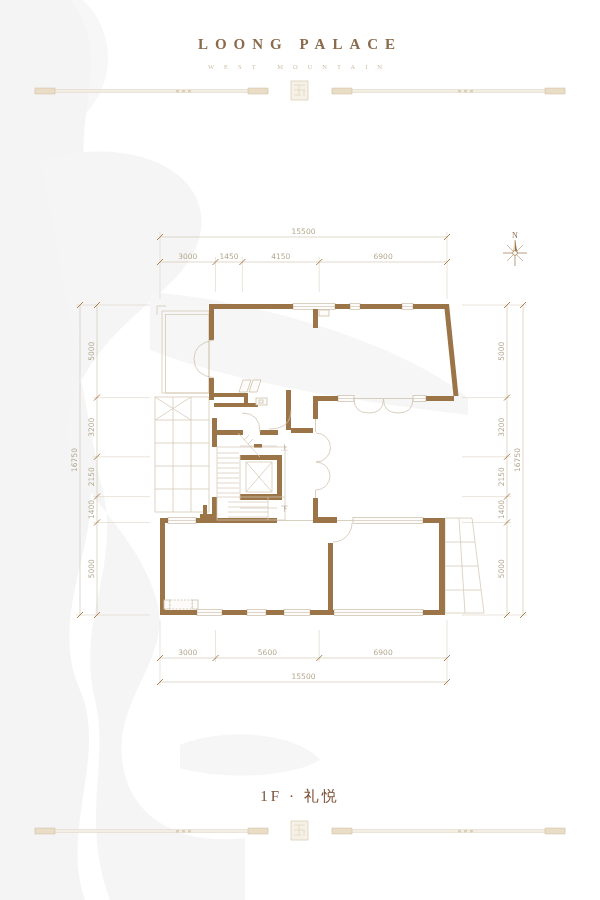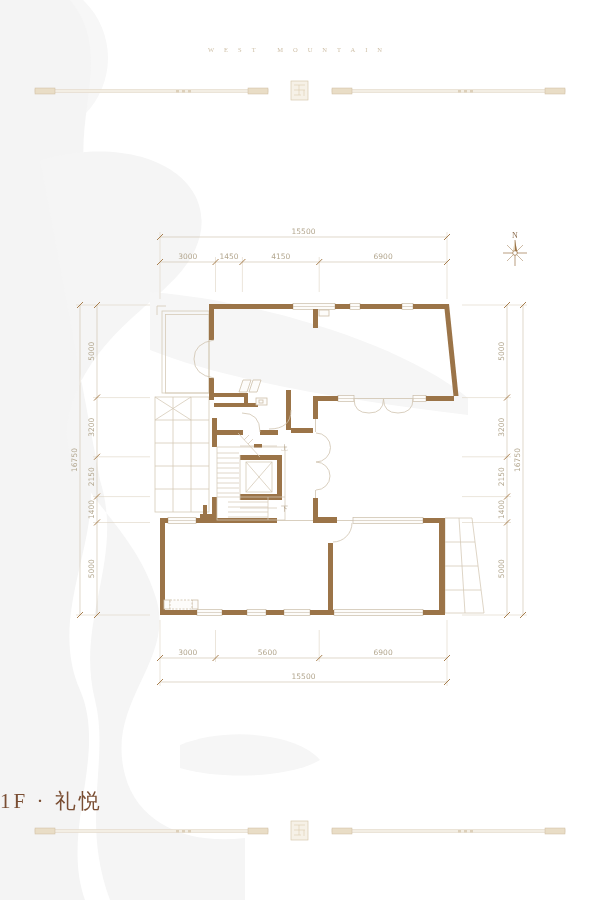--- a/index.html
+++ b/index.html
@@ -1,22 +1,22 @@
 <!DOCTYPE html>
 <html><head>
 <meta charset="utf-8">
 <style>
   html,body{margin:0;padding:0;background:#ffffff;}
   .page{position:relative;width:600px;height:900px;background:#ffffff;overflow:hidden;
         font-family:"Liberation Serif",serif;}
   .hdr{position:absolute;left:0;top:36px;width:600px;text-align:center;}
   .hdr-title{font-size:15px;letter-spacing:7px;color:#8a6b4c;font-weight:bold;}
   .hdr-sub{margin-top:10px;font-size:6.5px;letter-spacing:10px;color:#cfc0a8;}
-  .ftr{position:absolute;left:0;top:787px;width:600px;
-       font-size:21px;letter-spacing:3px;color:#7a4e33;}
+  .ftr{position:absolute;left:0;top:787px;width:600px;text-align:center;
+       font-size:15px;letter-spacing:3px;color:#7a4e33;}
   svg{position:absolute;left:0;top:0;}
   svg text{font-family:"DejaVu Sans","Liberation Sans",sans-serif;}
   svg text.cjk{font-family:"Liberation Serif",serif;}
 </style>
 </head>
 <body>
 
 <div class="page">
 
   <svg id="plan-svg" width="600" height="900" viewBox="0 0 600 900">
@@ -343,16 +343,17 @@
       </g>
       <g>
         <line x1="523" y1="305" x2="523" y2="615" stroke="#d2c7b4" stroke-width="0.7"></line>
         <line x1="520" y1="308" x2="526" y2="302" stroke="#a87f4f" stroke-width="1"></line>
         <line x1="520" y1="618" x2="526" y2="612" stroke="#a87f4f" stroke-width="1"></line>
         <text x="520" y="460" text-anchor="middle" font-size="7.5" fill="#b3a78f" transform="rotate(-90 520 460)">16750</text>
       </g>
     </svg>
 
   <div class="hdr">
+    <div class="hdr-title">LOONG PALACE</div>
     <div class="hdr-sub">WEST MOUNTAIN</div>
   </div>
   <div class="ftr">1F · 礼悦</div>
 </div>
 
 </body></html>

